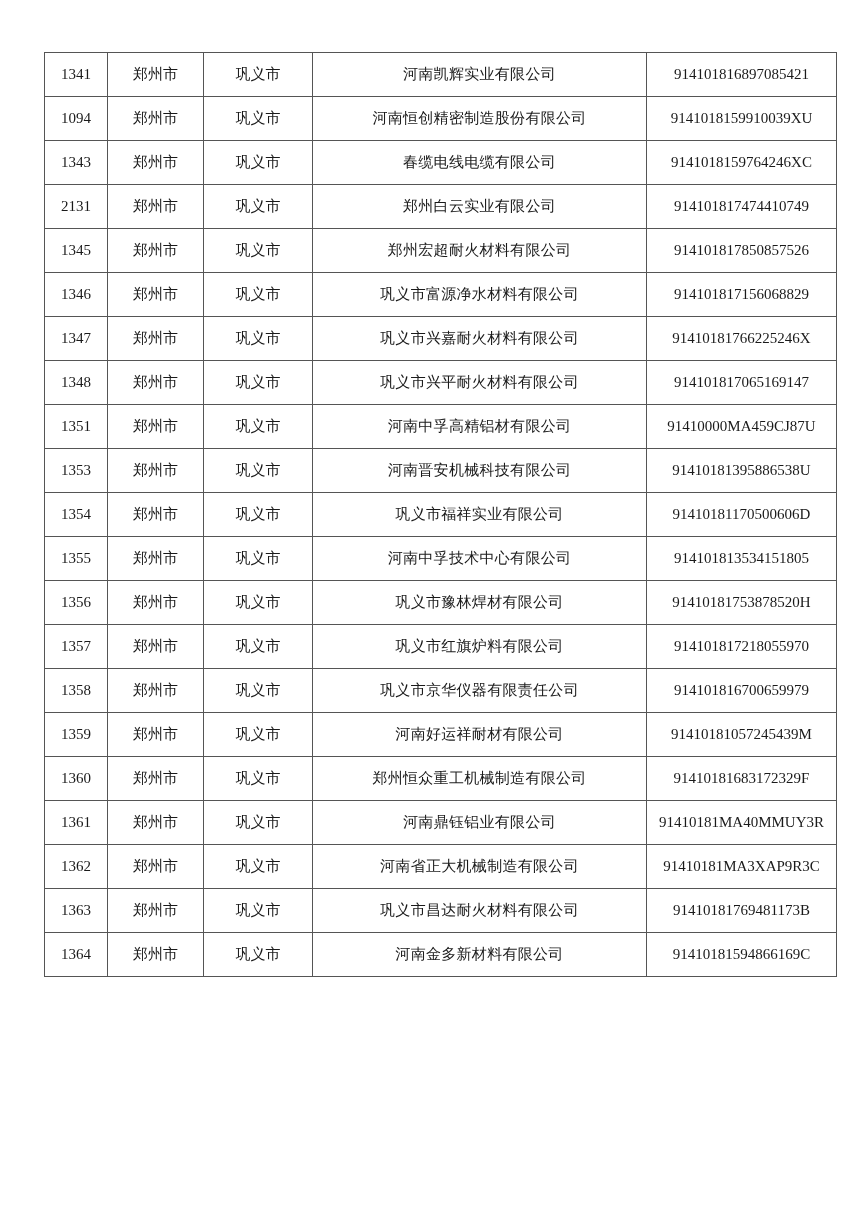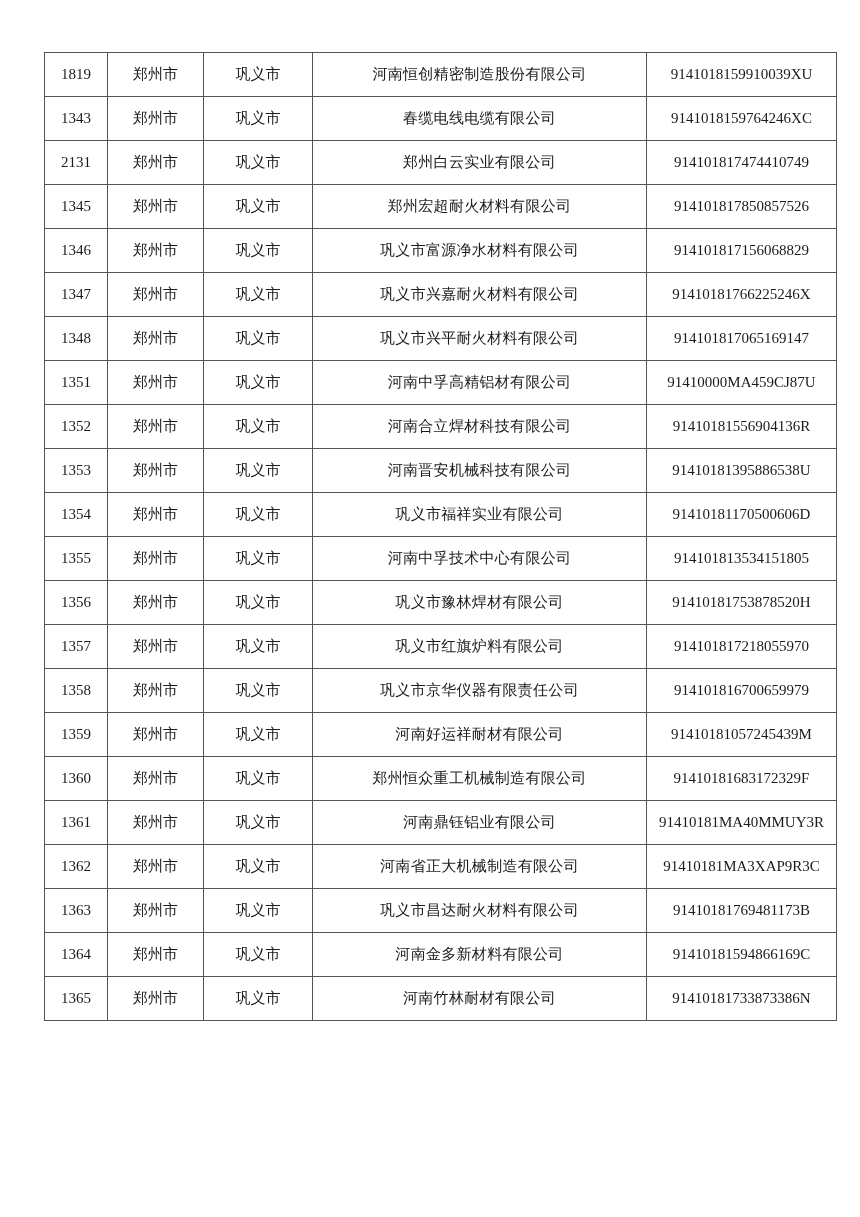--- a/index.html
+++ b/index.html
@@ -46,21 +46,28 @@
     td.c-name { width: 329px; font-family: "DejaVu Sans", sans-serif; font-size: 14px; color: #2a2a2a; letter-spacing: 0.3px; }
     td.c-code { width: 185px; font-family: "Liberation Serif", serif; font-size: 15px; word-break: break-all; padding: 0 3px; }
   </style>
 </head>
 <body>
 
 <div class="page">
   <table class="registry">
     <tbody id="table-body">
         <tr>
-          <td class="c-no">1819</td>
+          <td class="c-no">1341</td>
+          <td class="c-city">郑州市</td>
+          <td class="c-county">巩义市</td>
+          <td class="c-name">河南凯辉实业有限公司</td>
+          <td class="c-code">914101816897085421</td>
+        </tr>
+        <tr>
+          <td class="c-no">1094</td>
           <td class="c-city">郑州市</td>
           <td class="c-county">巩义市</td>
           <td class="c-name">河南恒创精密制造股份有限公司</td>
           <td class="c-code">9141018159910039XU</td>
         </tr>
         <tr>
           <td class="c-no">1343</td>
           <td class="c-city">郑州市</td>
           <td class="c-county">巩义市</td>
           <td class="c-name">春缆电线电缆有限公司</td>
@@ -102,27 +109,20 @@
           <td class="c-code">914101817065169147</td>
         </tr>
         <tr>
           <td class="c-no">1351</td>
           <td class="c-city">郑州市</td>
           <td class="c-county">巩义市</td>
           <td class="c-name">河南中孚高精铝材有限公司</td>
           <td class="c-code">91410000MA459CJ87U</td>
         </tr>
         <tr>
-          <td class="c-no">1352</td>
-          <td class="c-city">郑州市</td>
-          <td class="c-county">巩义市</td>
-          <td class="c-name">河南合立焊材科技有限公司</td>
-          <td class="c-code">91410181556904136R</td>
-        </tr>
-        <tr>
           <td class="c-no">1353</td>
           <td class="c-city">郑州市</td>
           <td class="c-county">巩义市</td>
           <td class="c-name">河南晋安机械科技有限公司</td>
           <td class="c-code">91410181395886538U</td>
         </tr>
         <tr>
           <td class="c-no">1354</td>
           <td class="c-city">郑州市</td>
           <td class="c-county">巩义市</td>
@@ -191,23 +191,16 @@
           <td class="c-county">巩义市</td>
           <td class="c-name">巩义市昌达耐火材料有限公司</td>
           <td class="c-code">91410181769481173B</td>
         </tr>
         <tr>
           <td class="c-no">1364</td>
           <td class="c-city">郑州市</td>
           <td class="c-county">巩义市</td>
           <td class="c-name">河南金多新材料有限公司</td>
           <td class="c-code">91410181594866169C</td>
-        </tr>
-        <tr>
-          <td class="c-no">1365</td>
-          <td class="c-city">郑州市</td>
-          <td class="c-county">巩义市</td>
-          <td class="c-name">河南竹林耐材有限公司</td>
-          <td class="c-code">91410181733873386N</td>
         </tr>
       </tbody>
   </table>
 </div>
 
 </body></html>

